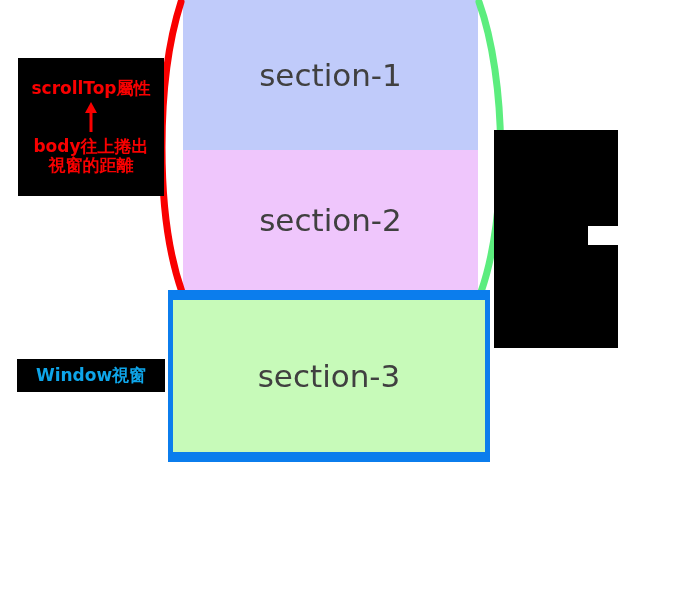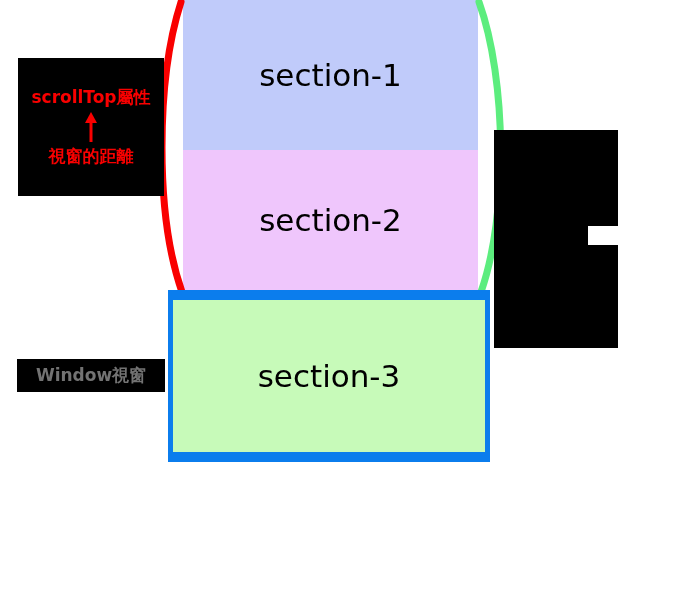--- a/index.html
+++ b/index.html
@@ -25,21 +25,21 @@
     left: 183px;
     width: 295px;
     display: flex;
     align-items: center;
     justify-content: center;
     box-sizing: border-box;
   }
   .section-label {
     font-family: "DejaVu Sans", "Liberation Sans", sans-serif;
     font-size: 31px;
-    color: #000000;
+    color: #404040;
     letter-spacing: 0px;
     white-space: nowrap;
   }
 
   #section-1 { top: 0px;   height: 150px; }
   #section-2 { top: 150px; height: 140px; }
 
   
   #viewport-frame {
     position: absolute;
@@ -105,21 +105,21 @@
 
   #window-callout {
     left: 17px;
     top: 359px;
     width: 148px;
     height: 33px;
     align-items: center;
     justify-content: center;
   }
   #window-callout .callout-line {
-    color: #737373;
+    color: #0ea5e9;
     font-size: 17px;
   }
 
   #right-callout {
     left: 494px;
     top: 130px;
     width: 124px;
     height: 218px;
     align-items: flex-start;
     justify-content: flex-start;
@@ -179,20 +179,21 @@
   </div>
 
   <div class="callout" id="scrolltop-callout">
     <div class="callout-line">scrollTop屬性</div>
 
     <svg id="arrow-up-icon" width="16" height="32" viewBox="0 0 16 32">
       <line x1="8" y1="31" x2="8" y2="9" stroke="#f90000" stroke-width="3"></line>
       <polygon points="8,1 14,12 2,12" fill="#f90000"></polygon>
     </svg>
 
+    <div class="callout-line">body往上捲出</div>
     <div class="callout-line">視窗的距離</div>
   </div>
 
   <div class="callout" id="window-callout">
     <div class="callout-line">Window視窗</div>
   </div>
 
 </div>
 
 </body></html>

